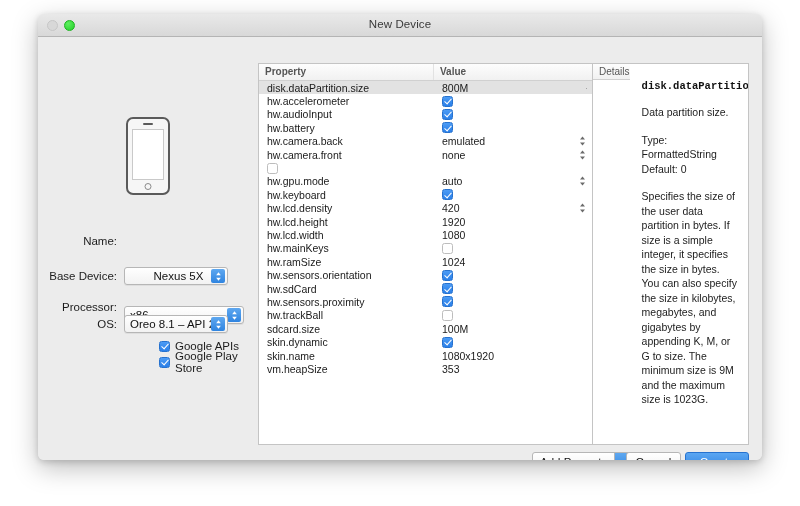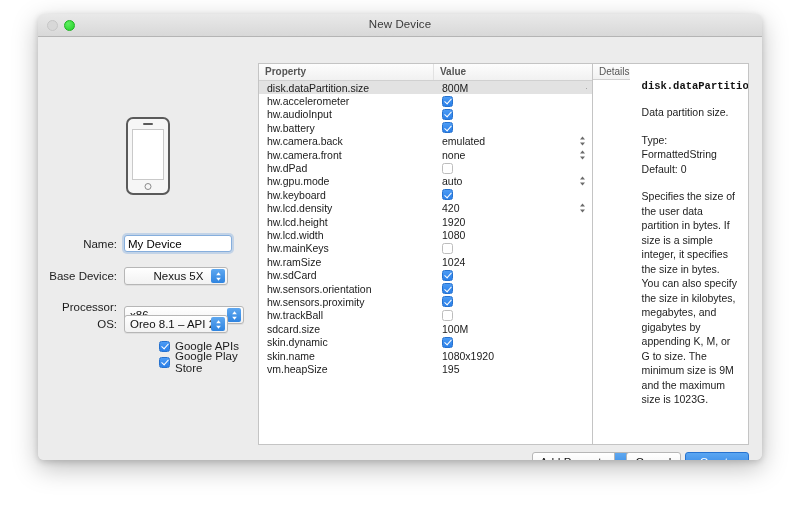--- a/index.html
+++ b/index.html
@@ -440,21 +440,20 @@
     <div id="left-panel">
 
       <div id="phone-illustration">
         <div id="phone-speaker"></div>
         <div id="phone-screen"></div>
         <div id="phone-home"></div>
       </div>
 
       <div class="form-row" id="name-row">
         <div class="form-label">Name:</div>
-        <input id="name-input" type="text" value="My Device" style="">
       </div>
 
       <div class="form-row" id="base-device-row">
         <div class="form-label">Base Device:</div>
         <div class="popup" id="base-device-popup">
           <span>Nexus 5X</span>
           <span class="popup-arrows">
             <svg width="7" height="11" viewBox="0 0 7 11">
                 <path d="M3.5 1.2 L5.8 4.2 L1.2 4.2 Z" fill="#fff"></path>
                 <path d="M3.5 9.8 L1.2 6.8 L5.8 6.8 Z" fill="#fff"></path>
@@ -552,21 +551,20 @@
                   <span>none</span>
                   <span class="stepper">
                     <svg width="7" height="11" viewBox="0 0 7 11">
                       <path d="M3.5 1 L6 4 L1 4 Z" fill="#6b6b6b"></path>
                       <path d="M3.5 10 L1 7 L6 7 Z" fill="#6b6b6b"></path>
                     </svg>
                   </span>
                 </div>
               </div>
               <div class="trow">
-                <div class="cell-prop">hw.dPad</div>
                 <div class="cell-value">
                   <span class="cb off"></span>
                 </div>
               </div>
               <div class="trow">
                 <div class="cell-prop">hw.gpu.mode</div>
                 <div class="cell-value">
                   <span>auto</span>
                   <span class="stepper">
                     <svg width="7" height="11" viewBox="0 0 7 11">
@@ -612,65 +610,65 @@
                   <span class="cb off"></span>
                 </div>
               </div>
               <div class="trow">
                 <div class="cell-prop">hw.ramSize</div>
                 <div class="cell-value">
                   <span>1024</span>
                 </div>
               </div>
               <div class="trow">
+                <div class="cell-prop">hw.sensors.orientation</div>
+                <div class="cell-value">
+                  <span class="cb on"></span>
+                </div>
+              </div>
+              <div class="trow">
                 <div class="cell-prop">hw.sdCard</div>
                 <div class="cell-value">
                   <span class="cb on"></span>
                 </div>
               </div>
               <div class="trow">
-                <div class="cell-prop">hw.sensors.orientation</div>
+                <div class="cell-prop">hw.sensors.proximity</div>
                 <div class="cell-value">
                   <span class="cb on"></span>
                 </div>
               </div>
               <div class="trow">
-                <div class="cell-prop">hw.sensors.proximity</div>
+                <div class="cell-prop">hw.trackBall</div>
+                <div class="cell-value">
+                  <span class="cb off"></span>
+                </div>
+              </div>
+              <div class="trow">
+                <div class="cell-prop">sdcard.size</div>
+                <div class="cell-value">
+                  <span>100M</span>
+                </div>
+              </div>
+              <div class="trow">
+                <div class="cell-prop">skin.dynamic</div>
                 <div class="cell-value">
                   <span class="cb on"></span>
                 </div>
               </div>
               <div class="trow">
-                <div class="cell-prop">hw.trackBall</div>
-                <div class="cell-value">
-                  <span class="cb off"></span>
-                </div>
-              </div>
-              <div class="trow">
-                <div class="cell-prop">sdcard.size</div>
-                <div class="cell-value">
-                  <span>100M</span>
-                </div>
-              </div>
-              <div class="trow">
-                <div class="cell-prop">skin.dynamic</div>
-                <div class="cell-value">
-                  <span class="cb on"></span>
-                </div>
-              </div>
-              <div class="trow">
                 <div class="cell-prop">skin.name</div>
                 <div class="cell-value">
                   <span>1080x1920</span>
                 </div>
               </div>
               <div class="trow">
                 <div class="cell-prop">vm.heapSize</div>
                 <div class="cell-value">
-                  <span>195</span>
+                  <span>353</span>
                 </div>
               </div>
             </div>
         </div>
 
         <div id="details">
           <div id="details-header">Details</div>
           <div id="details-body">
             <div id="details-title">disk.dataPartition.size</div>
             <div class="details-para">Data partition size.</div>

